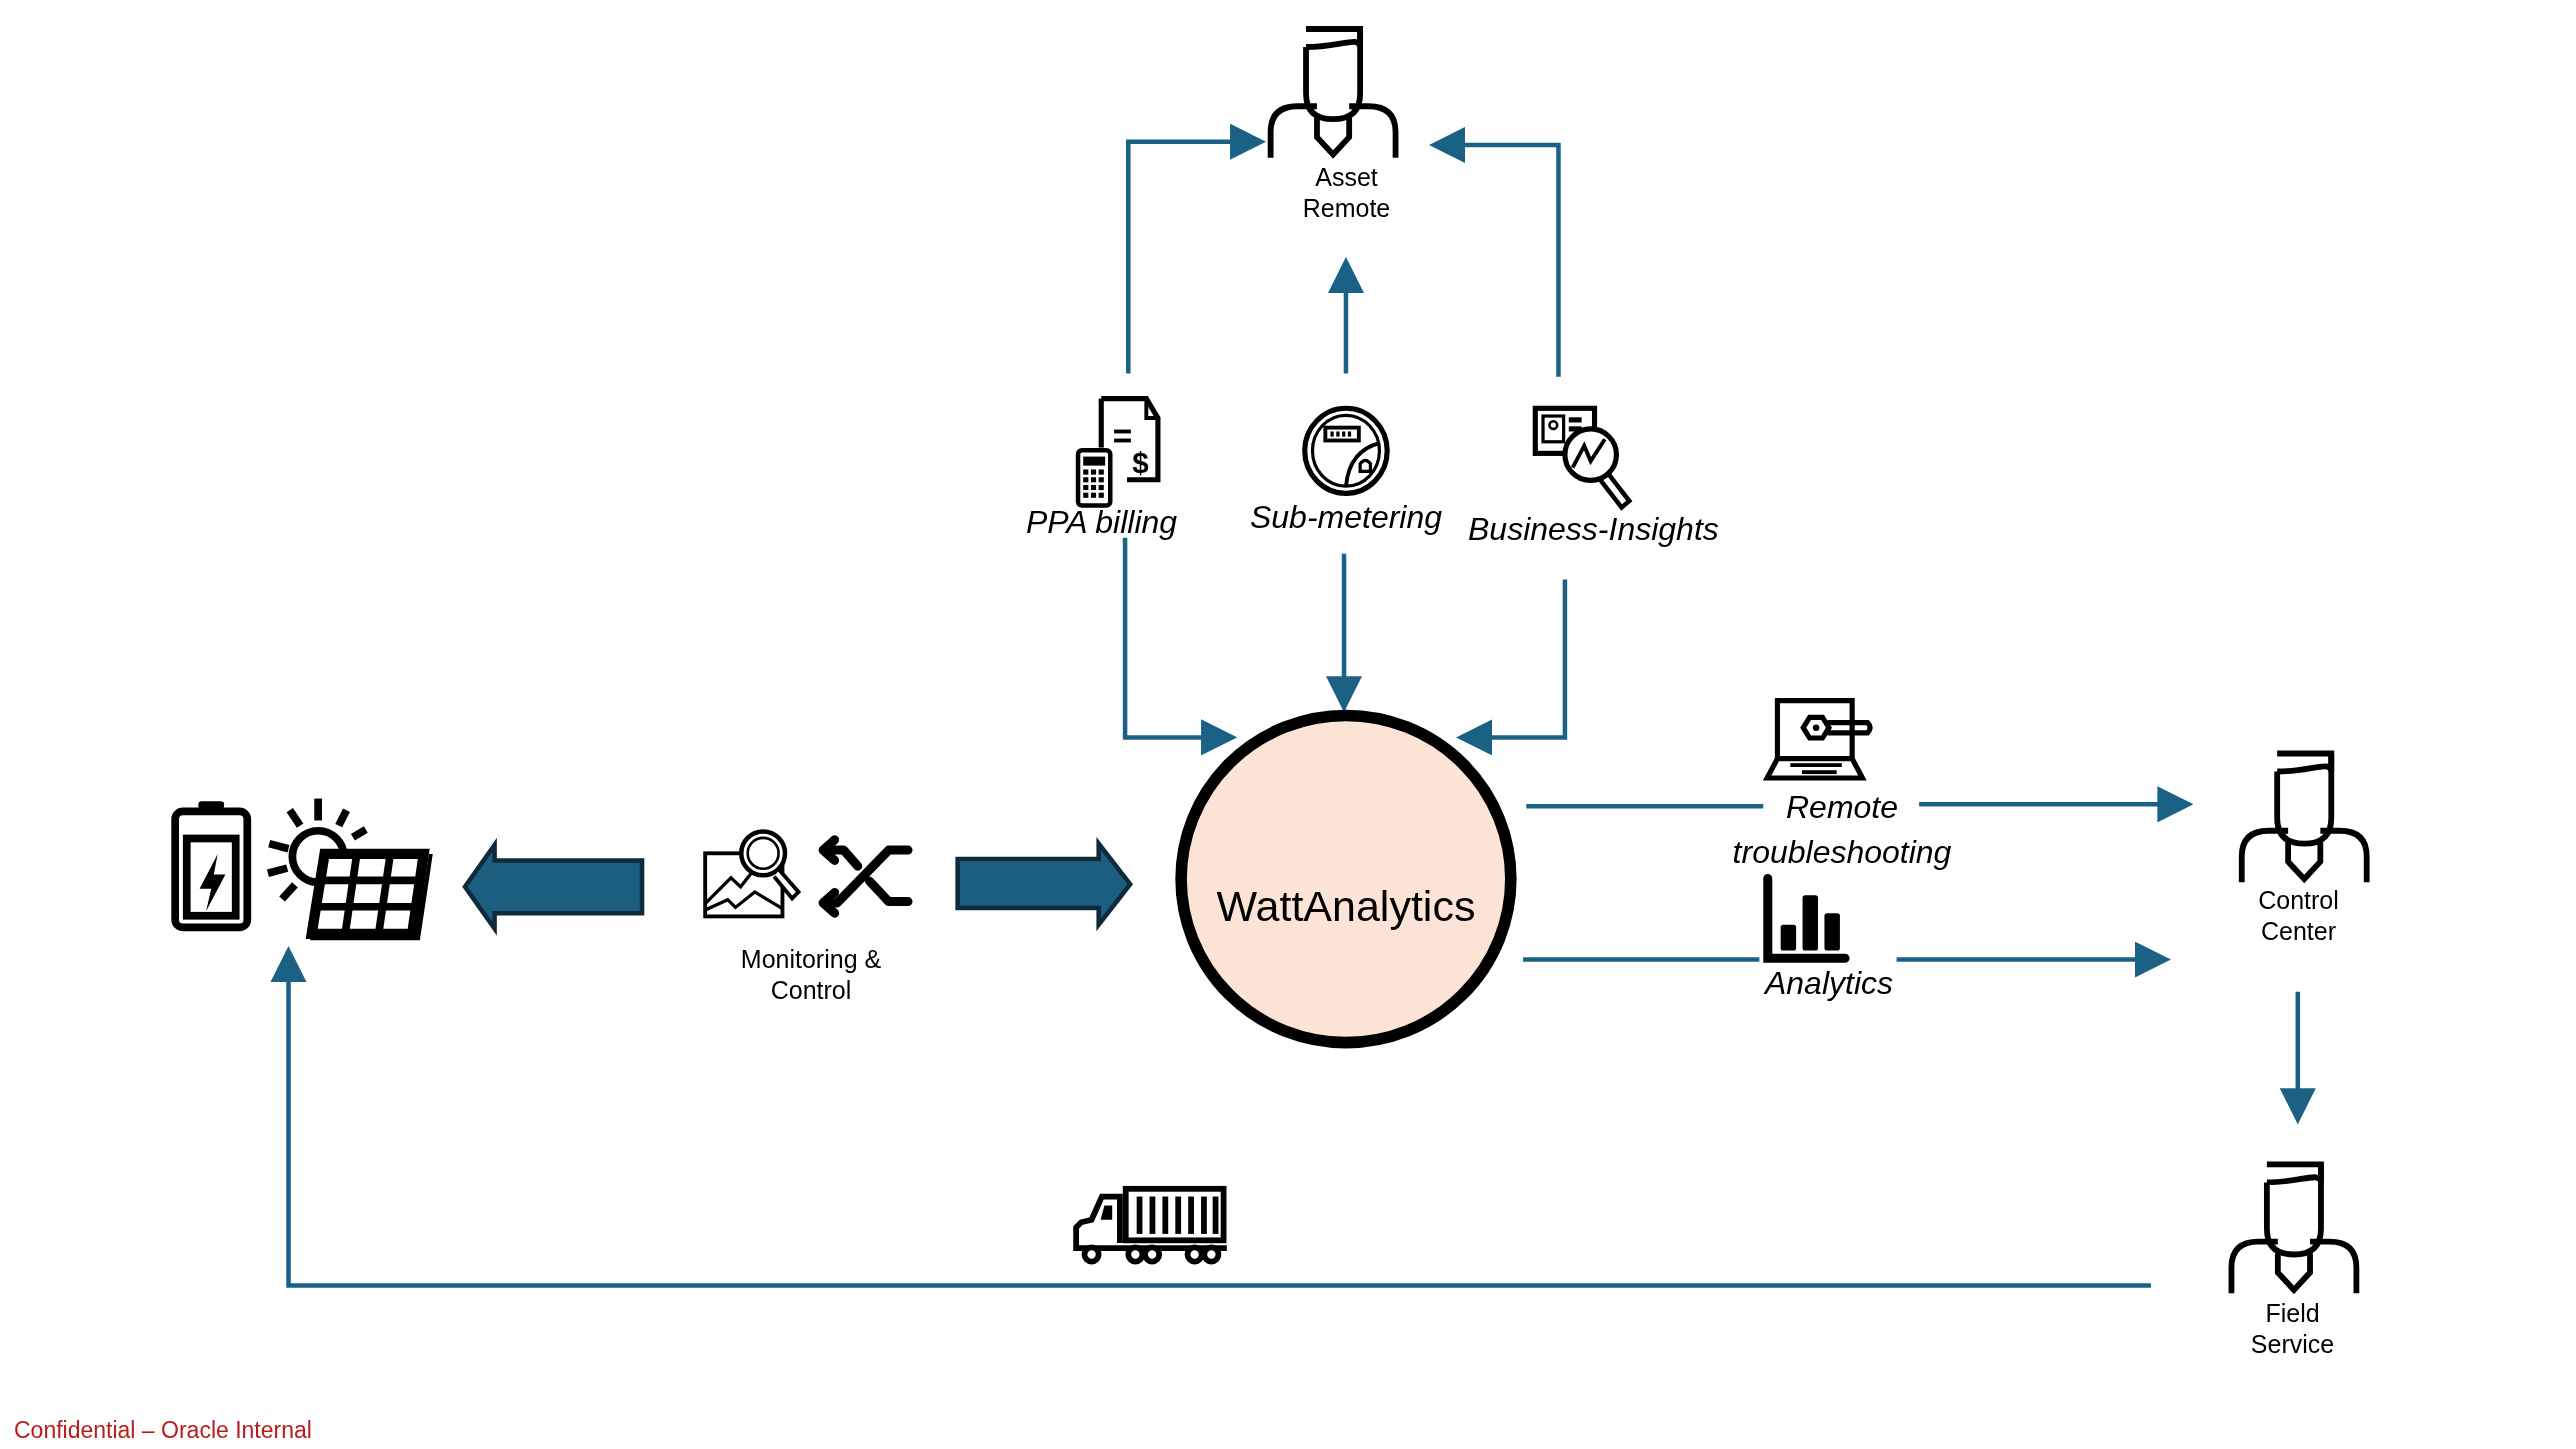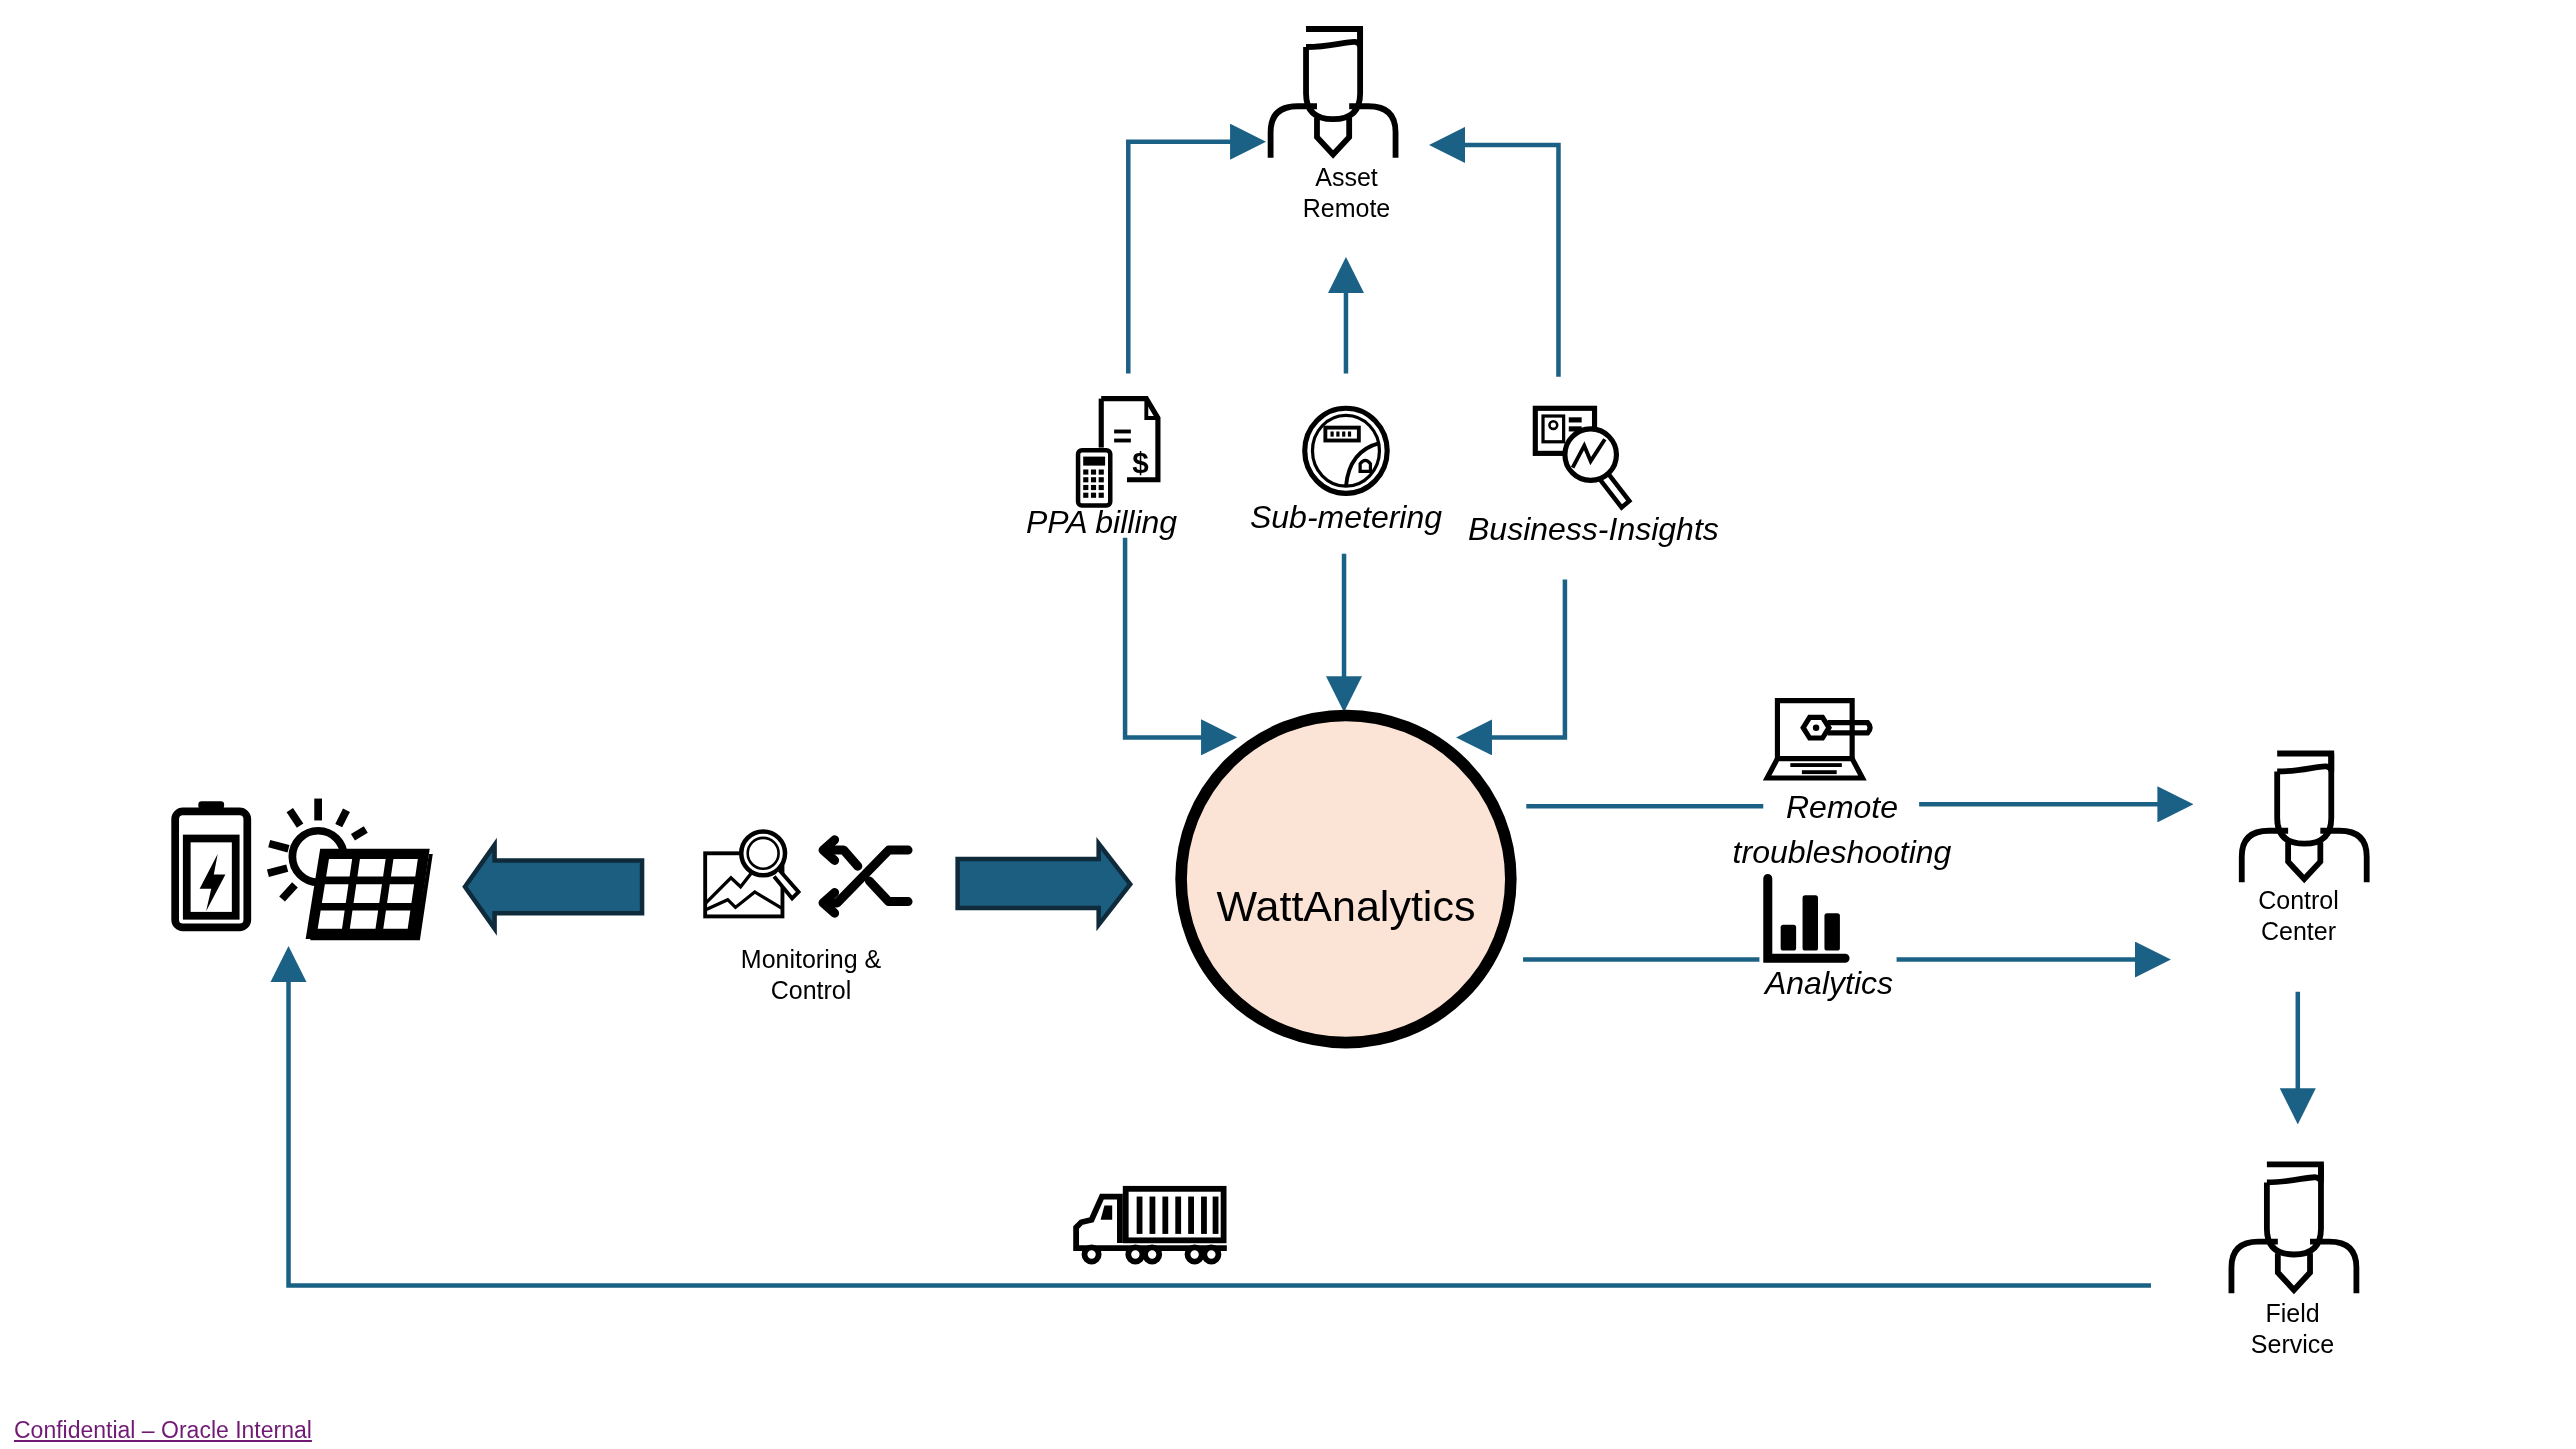--- a/index.html
+++ b/index.html
@@ -3,21 +3,21 @@
 <meta charset="utf-8">
 <style>
   html, body { margin: 0; padding: 0; background: #ffffff; }
   body { width: 2576px; height: 1449px; position: relative; overflow: hidden;
          font-family: "Liberation Sans", "DejaVu Sans", sans-serif; color: #000; }
   svg#diagram { position: absolute; left: 0; top: 0; }
   .lbl { position: absolute; text-align: center; line-height: 1.25; white-space: nowrap; }
   .lbl-l { font-size: 25px; }
   .lbl-m { font-size: 32px; font-style: italic; }
   .lbl-c { font-size: 43px; margin-top: 29px; }
-  .footer { position: absolute; left: 14px; top: 1417px; font-size: 23px; color: #701a75; text-decoration: underline; }
+  .footer { position: absolute; left: 14px; top: 1417px; font-size: 23px; color: #b91c1c; }
 </style>
 </head>
 <body>
 
 <svg id="diagram" width="2576" height="1449" viewBox="0 0 4000 2250" xmlns="http://www.w3.org/2000/svg">
   <defs>
     <marker id="ah" markerWidth="8" markerHeight="8" refX="5" refY="4" orient="auto" markerUnits="strokeWidth">
       <path d="M0,0 L8,4 L0,8 z" fill="#1b6185"></path>
     </marker>
   </defs>

